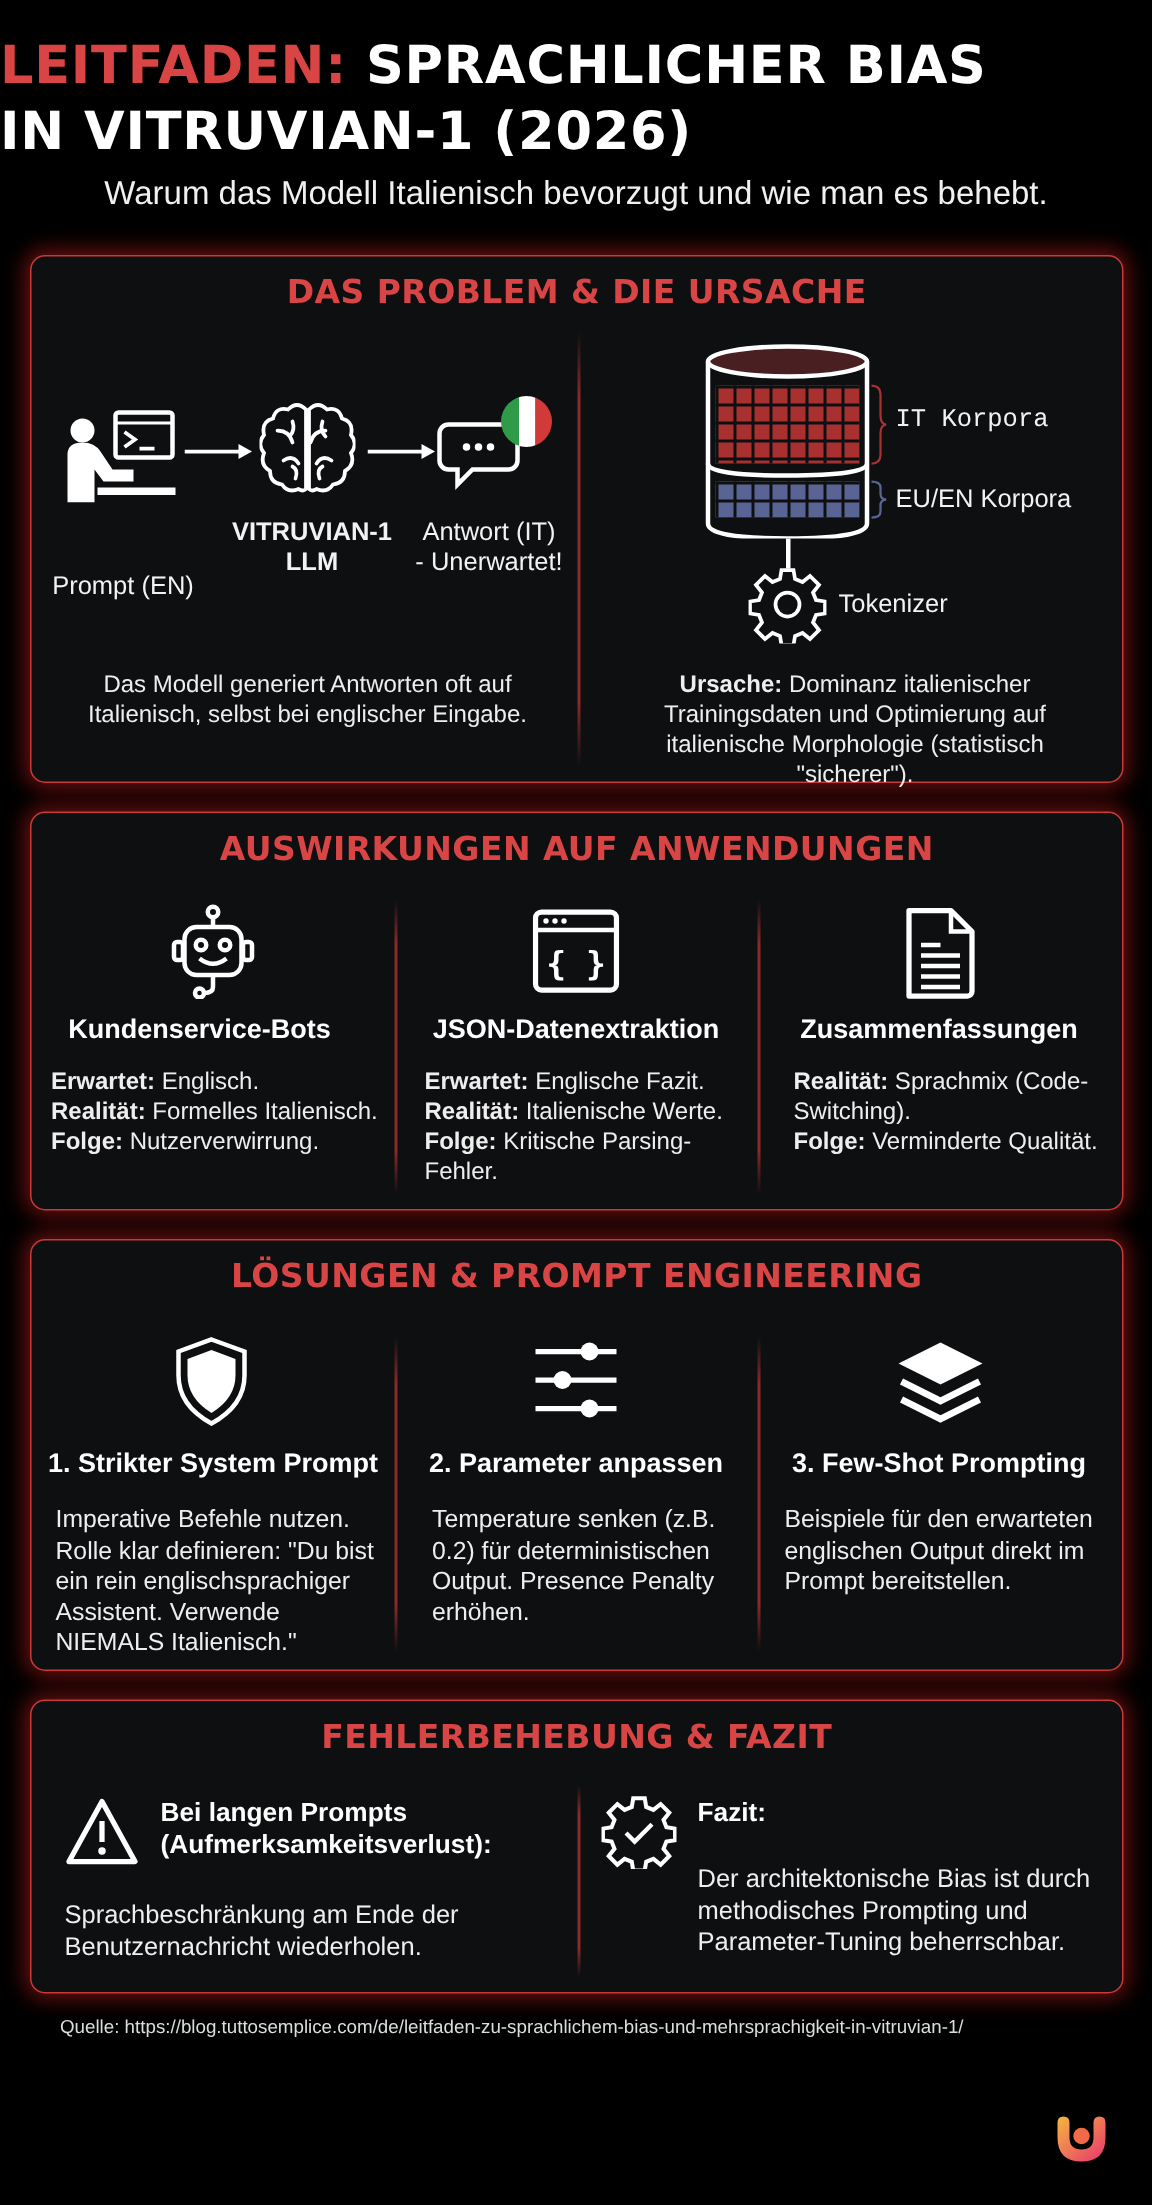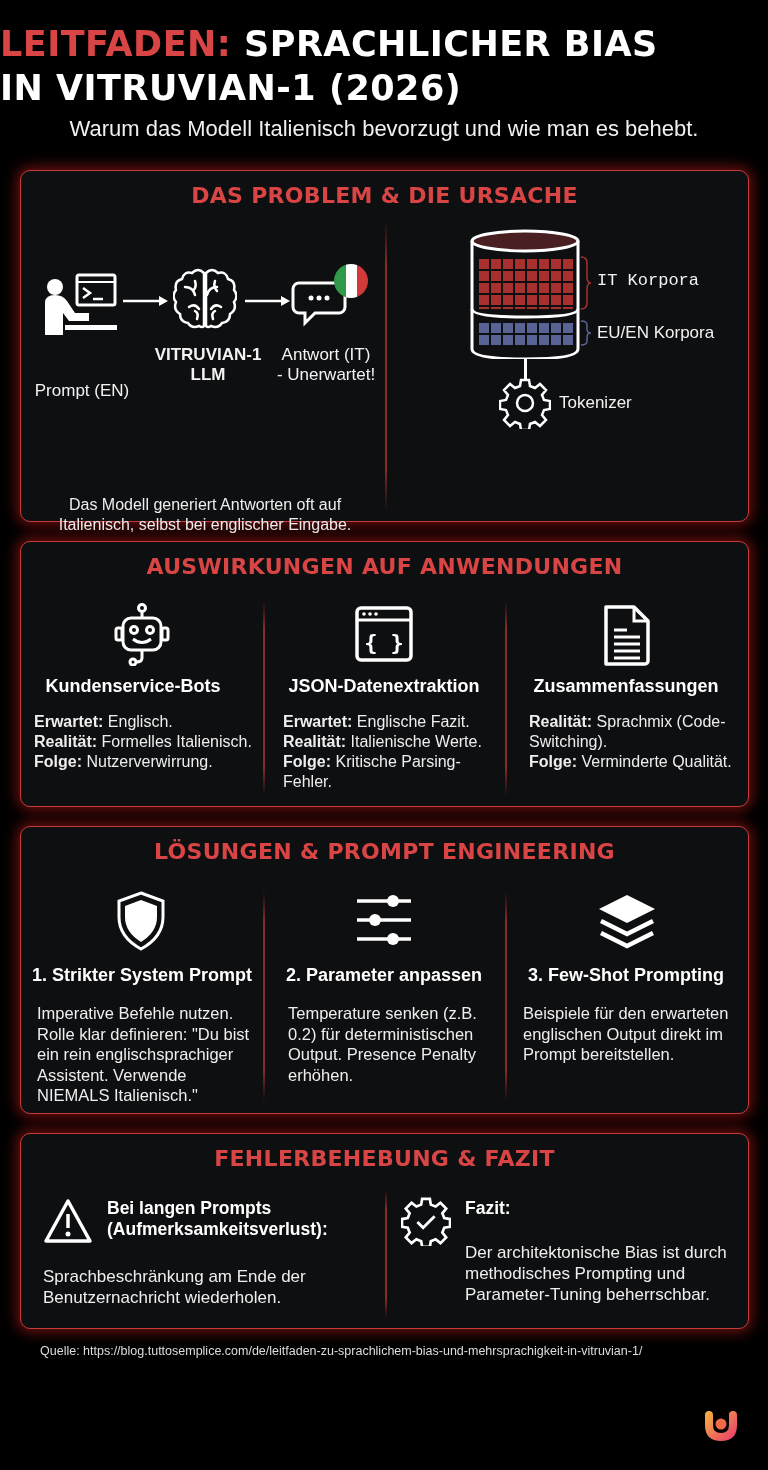--- a/index.html
+++ b/index.html
@@ -12,21 +12,21 @@
   .subtitle { position: absolute; top: 116px; left: 0; width: 768px; text-align: center;
               font-size: 22px; color: #f0f0f0; }
 
   .panel { position: absolute; left: 20px; width: 729px; background: #0e0f11;
            border: 1.5px solid #c83a3a; border-radius: 10px;
            box-shadow: 0 0 14px 3px rgba(200,30,30,0.55); padding-left: 40px; }
   .panel-head { position: absolute; top: 12px; left: 0; width: 100%; text-align: center;
                 font-family: "DejaVu Sans", sans-serif; font-weight: bold; font-size: 22px; color: #d94545; letter-spacing: 0.3px; }
   .vdiv { position: absolute; width: 1.5px; background: linear-gradient(to bottom, transparent, #8a2a2a 15%, #8a2a2a 85%, transparent); }
 
-  .txt { font-size: 16px; line-height: 20px; color: #eee; margin-top: 48px; }
+  .txt { font-size: 16px; line-height: 20px; color: #eee; }
   .center { text-align: center; }
   b { font-weight: bold; }
 
   .icon { position: absolute; }
   .lbl { position: absolute; font-size: 17px; text-align: center; color: #f2f2f2; }
 
   .col-title { position: absolute; font-weight: bold; font-size: 18px; text-align: center; color: #fff; }
   .col-body { position: absolute; font-size: 16px; line-height: 20px; color: #eee; }
 
   .source { position: absolute; top: 1344px; left: 40px; font-size: 12.5px; color: #ddd; }
@@ -118,20 +118,23 @@
   </svg>
   <div class="lbl" style="left:576px;top:100px;text-align:right;font-family:Liberation Mono, monospace;">IT Korpora</div>
   <div class="lbl" style="left:576px;top:152px;text-align:left;">EU/EN Korpora</div>
   <div style="position:absolute;left:503px;top:188px;width:2.5px;height:20px;background:#fff;"></div>
   <svg class="icon" style="left:478px;top:206px;" width="52" height="52" viewBox="0 0 52 52">
     <path d="M22 3 h8 l1 6 l5 2 l5 -4 l6 6 l-4 5 l2 5 l6 1 v8 l-6 1 l-2 5 l4 5 l-6 6 l-5 -4 l-5 2 l-1 6 h-8 l-1 -6 l-5 -2 l-5 4 l-6 -6 l4 -5 l-2 -5 l-6 -1 v-8 l6 -1 l2 -5 l-4 -5 l6 -6 l5 4 l5 -2 z" fill="none" stroke="#fff" stroke-width="2.5"></path>
     <circle cx="26" cy="26" r="8" fill="none" stroke="#fff" stroke-width="2.5"></circle>
   </svg>
   <div class="lbl" style="left:538px;top:222px;text-align:left;">Tokenizer</div>
 
+  <div class="txt center" style="position:absolute;left:384px;top:276px;width:330px;">
+    <b>Ursache:</b> <span>Dominanz italienischer Trainingsdaten und Optimierung auf italienische Morphologie (statistisch "sicherer").</span>
+  </div>
 </div>
 
 <div class="panel" style="top:541px;height:266px;">
   <div class="panel-head">AUSWIRKUNGEN AUF ANWENDUNGEN</div>
   <div class="vdiv" style="left:242px;top:58px;height:196px;"></div>
   <div class="vdiv" style="left:484px;top:58px;height:196px;"></div>
 
   <svg class="icon" style="left:92px;top:60px;" width="58" height="64" viewBox="0 0 58 64">
     <g fill="none" stroke="#fff" stroke-width="3">
       <circle cx="29" cy="6" r="3.5"></circle>

